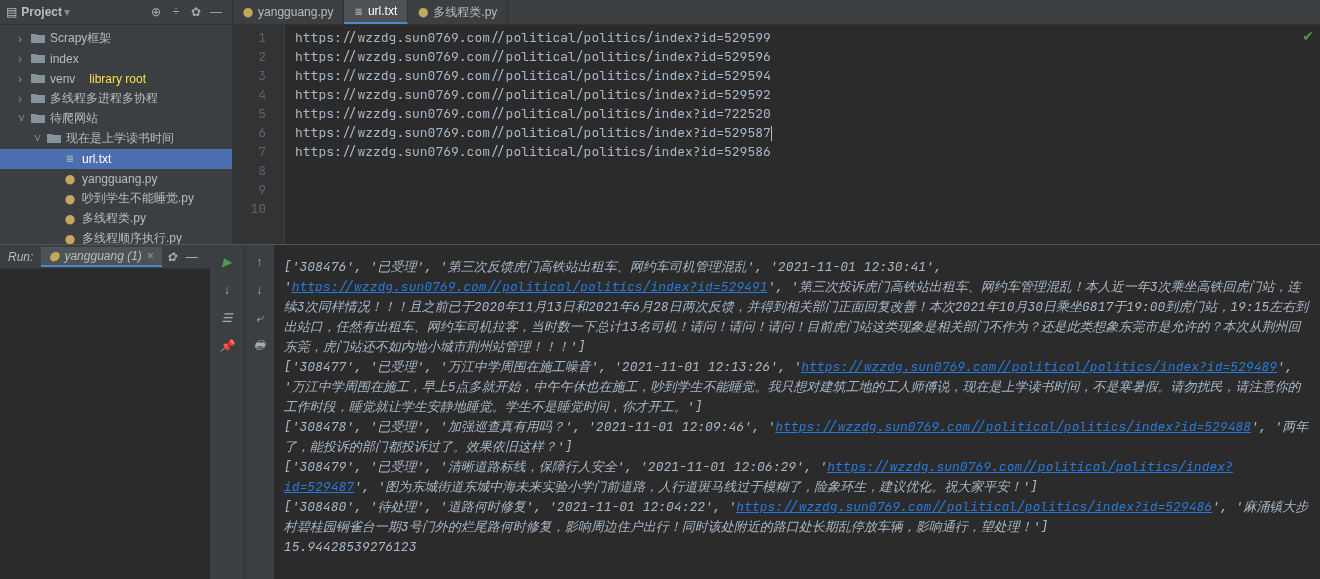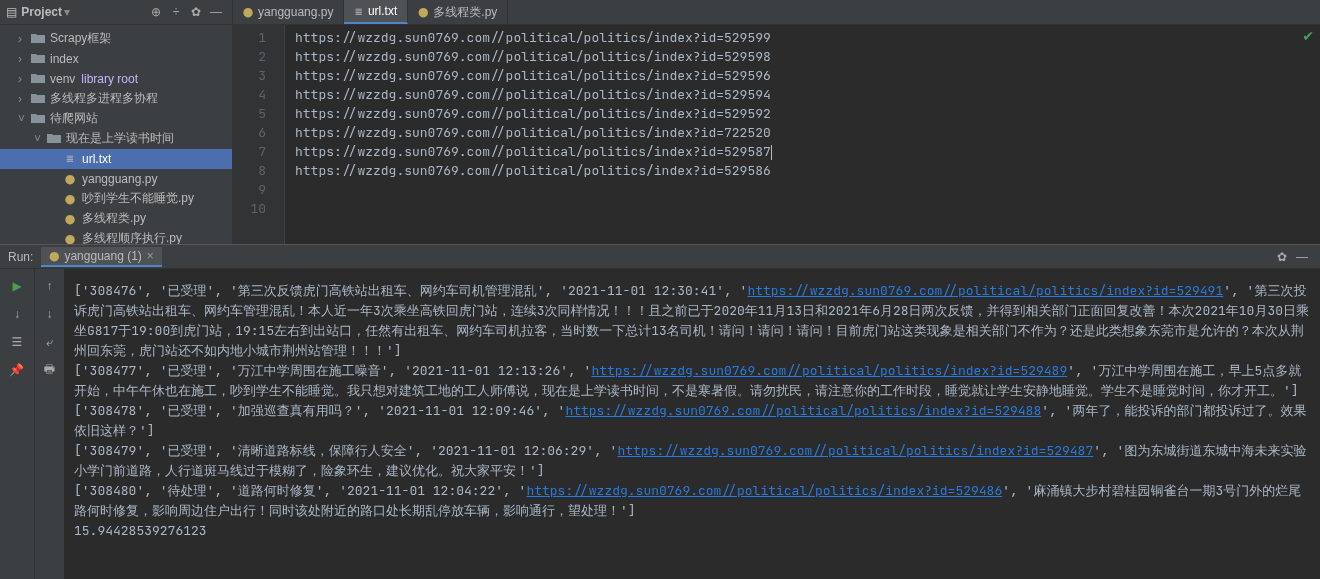--- a/index.html
+++ b/index.html
@@ -34,21 +34,21 @@
 }
 .tree-item .arrow { width: 12px; color: #888; }
 .tree-item .folder-icon { width: 16px; height: 14px; margin-right: 4px; display: inline-flex; align-items: center; justify-content: center; }
 .folder-svg { fill: #87939a; }
 .file-icon { width: 16px; margin-right: 4px; display: inline-flex; align-items: center; justify-content: center; }
 .py-badge { font-size: 9px; color: #c3a85b; font-weight: bold; }
 .txt-badge { font-size: 10px; color: #bbb; }
 .tree-item.selected { background: #4b6eaf; color: #fff; }
 .tree-item.depth2 { padding-left: 34px; }
 .tree-item.depth3 { padding-left: 50px; }
-.lib-hint { color: #c4b5fd; margin-left: 6px; }
+.lib-hint { color: #fde047; margin-left: 14px; }
 
 .editor-side { flex: 1; display: flex; flex-direction: column; }
 .tabs {
   height: 25px; background: #3c3f41;
   display: flex; align-items: flex-end;
   border-bottom: 1px solid #323232;
 }
 .tab {
   height: 24px; padding: 0 10px;
   display: flex; align-items: center; gap: 5px;
@@ -70,21 +70,21 @@
 .code {
   flex: 1; padding: 4px 10px;
   font-family: "JetBrains Mono","Consolas",monospace; font-size: 13px;
   color: #a9b7c6; position: relative;
 }
 .code div { height: 19px; white-space: pre; }
 .code .caret::after { content: ""; display: inline-block; width: 1px; height: 15px; background: #bbb; vertical-align: middle; }
 .check { position: absolute; top: 28px; right: 6px; color: #499c54; font-size: 14px; }
 
 
-.run-panel { flex: 1; display: flex; flex-direction: column; border-top: 1px solid #555; }
+.run-panel { flex: 1; display: flex; flex-direction: row; border-top: 1px solid #555; font-style: italic; }
 .run-header {
   height: 24px; background: #3c3f41;
   display: flex; align-items: center; padding: 0 8px;
   border-bottom: 1px solid #323232;
 }
 .run-header .label { color: #bbbbbb; margin-right: 8px; }
 .run-tab {
   display: flex; align-items: center; gap: 5px;
   background: #4e5254; padding: 2px 8px; height: 20px;
   border-bottom: 2px solid #4a88c7;
@@ -245,21 +245,20 @@
           <div>4</div>
           <div>5</div>
           <div>6</div>
           <div>7</div>
           <div>8</div>
           <div>9</div>
           <div>10</div>
         </div>
       <div class="code" id="code">
           <div>https://wzzdg.sun0769.com//political/politics/index?id=529599</div>
-          <div>https://wzzdg.sun0769.com//political/politics/index?id=529598</div>
           <div>https://wzzdg.sun0769.com//political/politics/index?id=529596</div>
           <div>https://wzzdg.sun0769.com//political/politics/index?id=529594</div>
           <div>https://wzzdg.sun0769.com//political/politics/index?id=529592</div>
           <div>https://wzzdg.sun0769.com//political/politics/index?id=722520</div>
           <div class="caret">https://wzzdg.sun0769.com//political/politics/index?id=529587</div>
           <div>https://wzzdg.sun0769.com//political/politics/index?id=529586</div>
         </div>
       <span class="check">✔</span>
     </div>
   </div>

